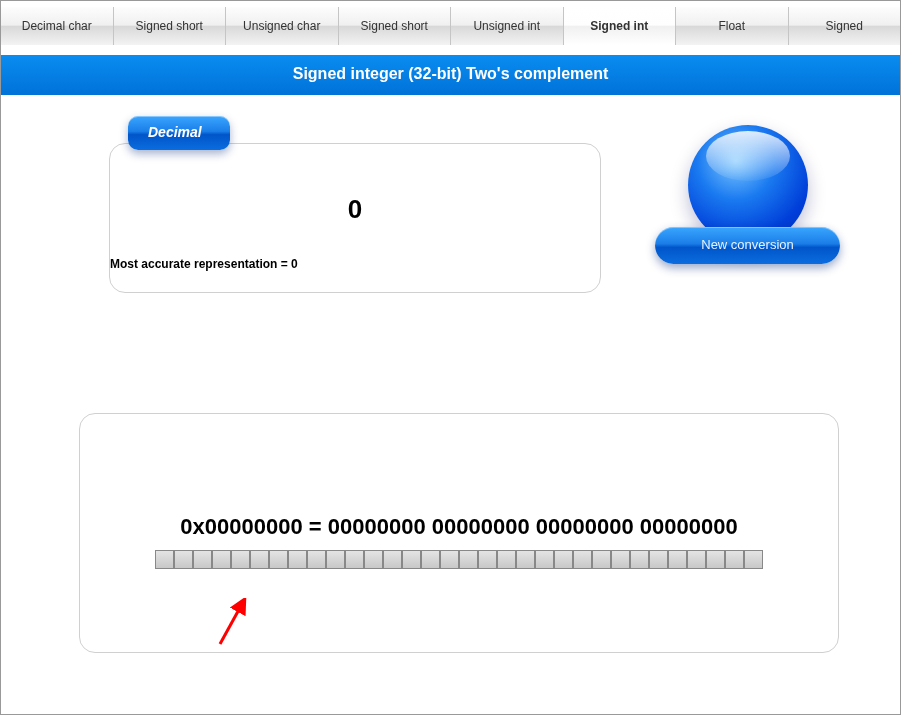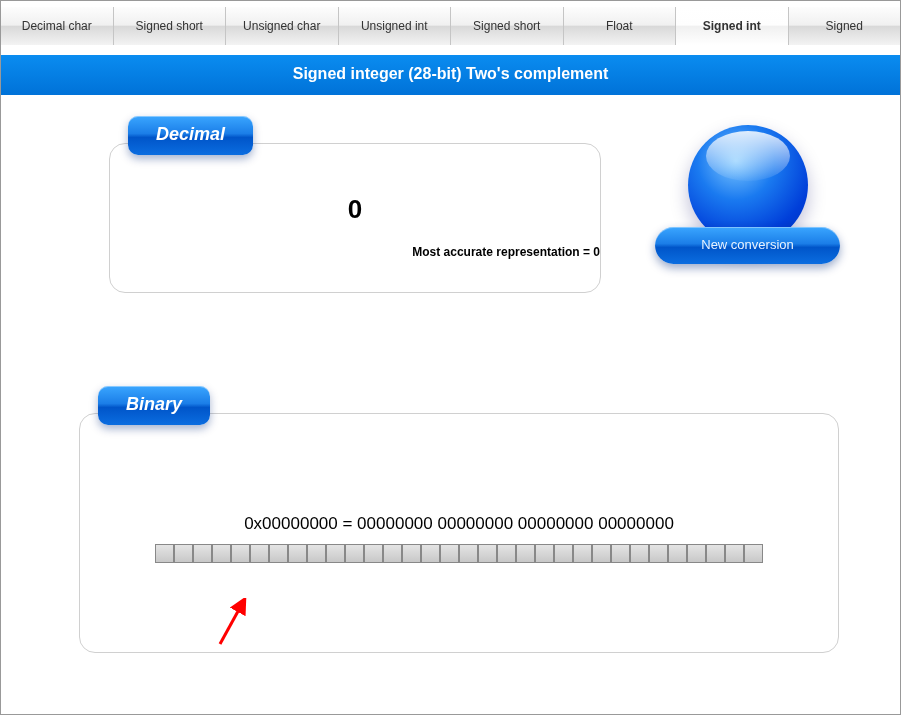--- a/index.html
+++ b/index.html
@@ -72,37 +72,37 @@
     margin-top: 120px;
   }
   .badge {
     position: absolute;
     top: -28px;
     left: 18px;
     background: linear-gradient(to bottom, #3aa6ff 0%, #1b7ee8 45%, #0055c9 55%, #0b6de0 100%);
     color: #fff;
     font-weight: bold;
     font-style: italic;
-    padding: 8px 28px 10px 28px;
+    padding: 8px 28px 10px 20px;
     border-radius: 10px;
-    font-size: 18px;
+    font-size: 14px;
     box-shadow: 0 4px 8px rgba(0,40,120,0.35), inset 0 1px 0 rgba(255,255,255,0.4);
   }
   .decimal-value {
     text-align: center;
     font-size: 26px;
     font-weight: bold;
     margin-top: 50px;
     color: #000;
   }
   .accurate {
-    text-align: right;
+    text-align: left;
     font-size: 12px;
     font-weight: bold;
-    margin-top: 20px;
+    margin-top: 32px;
     color: #000;
   }
   .new-conv-wrap {
     position: absolute;
     right: 60px;
     top: 30px;
     width: 185px;
     text-align: center;
   }
   .sphere {
@@ -131,22 +131,22 @@
     padding: 10px 18px 12px 18px;
     border-radius: 22px;
     box-shadow: 0 4px 10px rgba(0,40,120,0.4), inset 0 1px 0 rgba(255,255,255,0.35);
     cursor: pointer;
     position: relative;
     z-index: 2;
     text-align: center;
   }
   .binary-text {
     text-align: center;
-    font-size: 17px;
-    font-weight: normal;
+    font-size: 22px;
+    font-weight: bold;
     margin-top: 100px;
     color: #000;
     white-space: nowrap;
   }
   .bits {
     display: flex;
     justify-content: center;
     gap: 0;
     margin-top: 10px;
   }
@@ -166,44 +166,43 @@
   }
 </style>
 </head>
 <body>
 <div class="outer">
 
   <div class="tabs" id="tabs-container">
       <div class="tab">Decimal char</div>
       <div class="tab">Signed short</div>
       <div class="tab">Unsigned char</div>
+      <div class="tab">Signed short</div>
       <div class="tab">Unsigned int</div>
-      <div class="tab">Signed short</div>
+      <div class="tab active">Signed int</div>
       <div class="tab">Float</div>
-      <div class="tab active">Signed int</div>
       <div class="tab">Signed</div>
     </div>
 
-  <div class="title-bar">Signed integer (28-bit) Two's complement</div>
+  <div class="title-bar">Signed integer (32-bit) Two's complement</div>
 
   <div class="content">
 
     <div class="panel panel-decimal">
       <div class="badge">Decimal</div>
       <div class="decimal-value">0</div>
       <div class="accurate">Most accurate representation = 0</div>
     </div>
 
     <div class="new-conv-wrap">
       <div class="sphere"></div>
       <div class="new-conv-btn">New conversion</div>
     </div>
 
     <div class="panel panel-binary">
-      <div class="badge">Binary</div>
       <div class="binary-text">0x00000000 = 00000000 00000000 00000000 00000000</div>
       <div class="bits" id="bits-container">
           <div class="bit"></div>
           <div class="bit"></div>
           <div class="bit"></div>
           <div class="bit"></div>
           <div class="bit"></div>
           <div class="bit"></div>
           <div class="bit"></div>
           <div class="bit"></div>

